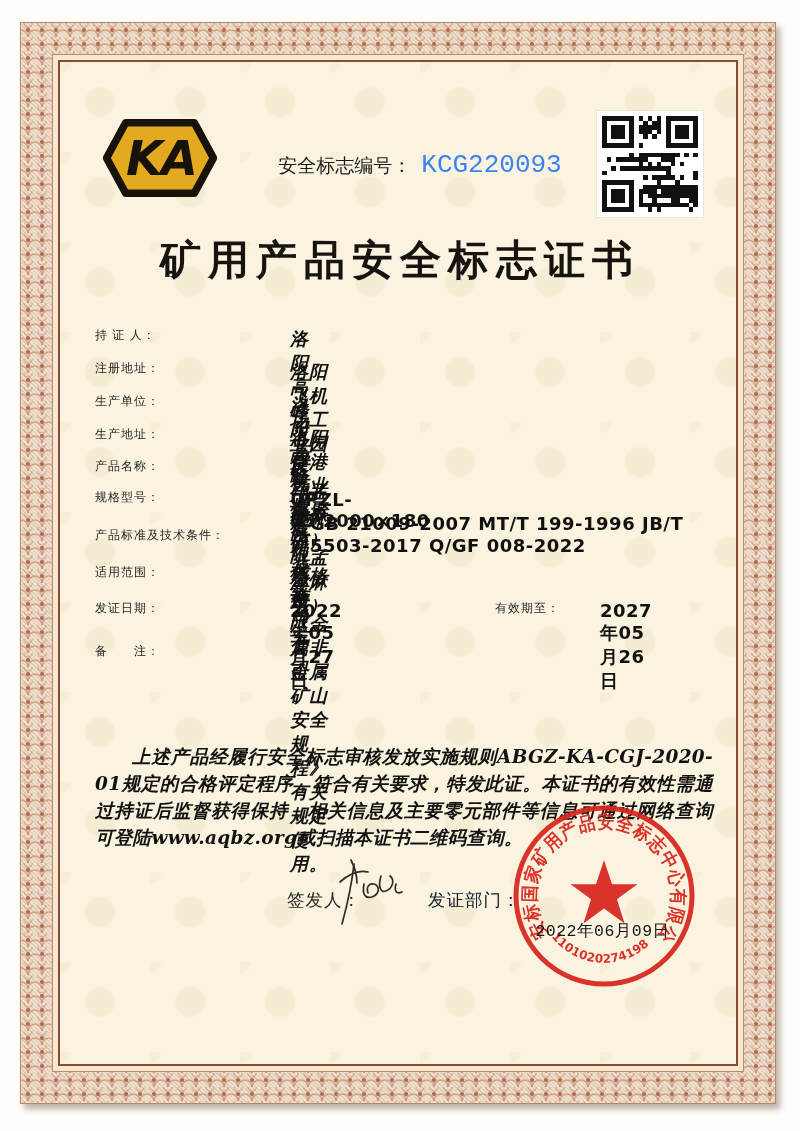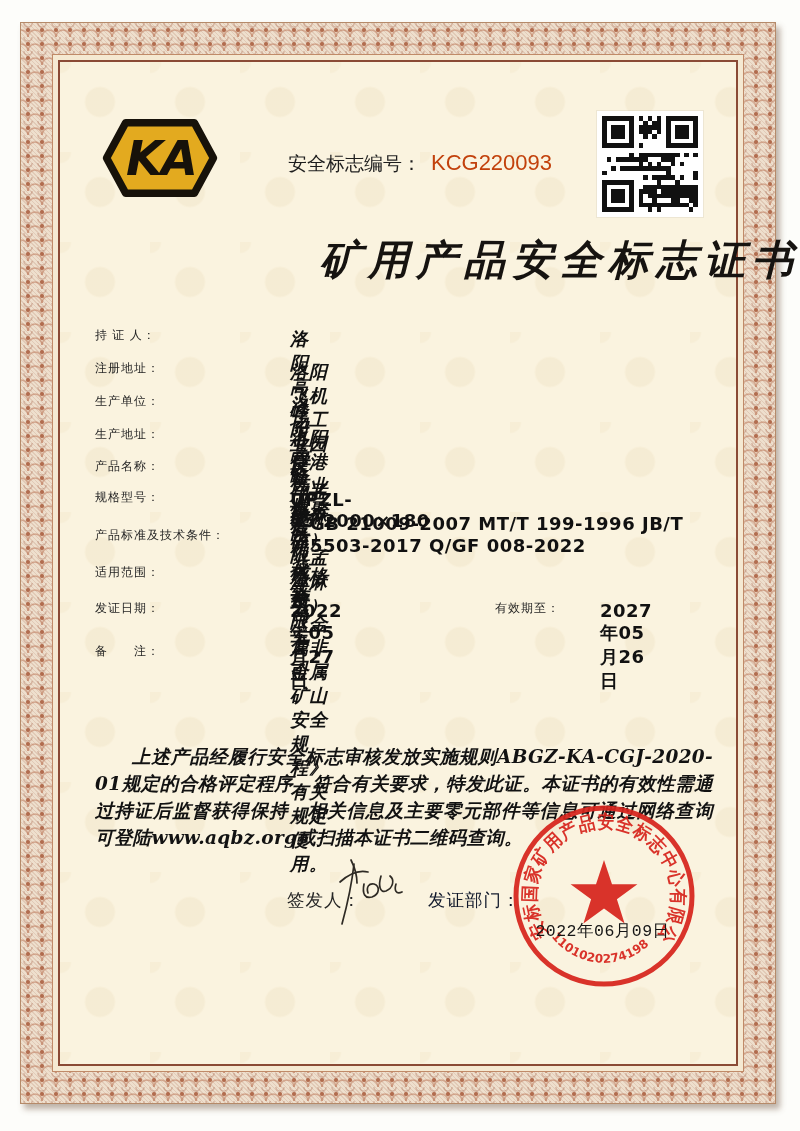--- a/index.html
+++ b/index.html
@@ -39,28 +39,28 @@
   }
   .content { position:absolute; inset:0; z-index:5; }
 
   
   .ka-logo { position:absolute; left:98px; top:113px; width:124px; height:90px; }
   .mark-line {
     position:absolute; left:240px; top:150px; width:340px;
     display:flex; justify-content:center; align-items:baseline; gap:10px; white-space:nowrap;
   }
   .mark-label { font-size:19px; color:#1d1d1d; font-family:"Liberation Sans",sans-serif;margin-left:20px; }
-  .mark-value { font-size:22px; color:#c2410c; font-family:Liberation Sans, sans-serif; }
+  .mark-value { font-size:26px; color:#3b82f6; font-family:Liberation Mono, monospace; }
   .qr { position:absolute; left:597px; top:111px; width:106px; height:106px; background:#fff; padding:5px; box-shadow:0 0 0 1px rgba(0,0,0,.05); }
   .qr svg { width:100%; height:100%; display:block; }
 
   .cert-title {
-    position:absolute; left:0; top:233px; width:100%; text-align:right;
+    position:absolute; left:0; top:233px; width:100%; text-align:center;
     font-family:"DejaVu Serif","Liberation Serif",serif; font-weight:bold;
-    font-size:41px; letter-spacing:7px; color:#161310;font-style:italic;
+    font-size:41px; letter-spacing:7px; color:#161310;
   }
 
   
   .frow { position:absolute; left:95px; display:flex; }
   .flabel { font-size:12px; color:#262626; letter-spacing:1px; white-space:pre; }
   .fvalue { font-size:18px; color:#111; }
   .val-script { font-family:"DejaVu Serif","Liberation Serif",serif; font-weight:bold; font-style:italic; letter-spacing:1px; }
   .val-sans { font-family:"DejaVu Sans","Liberation Sans",sans-serif; font-weight:bold; letter-spacing:.5px; }
   .vpos { position:absolute; left:195px; top:0; }
 

